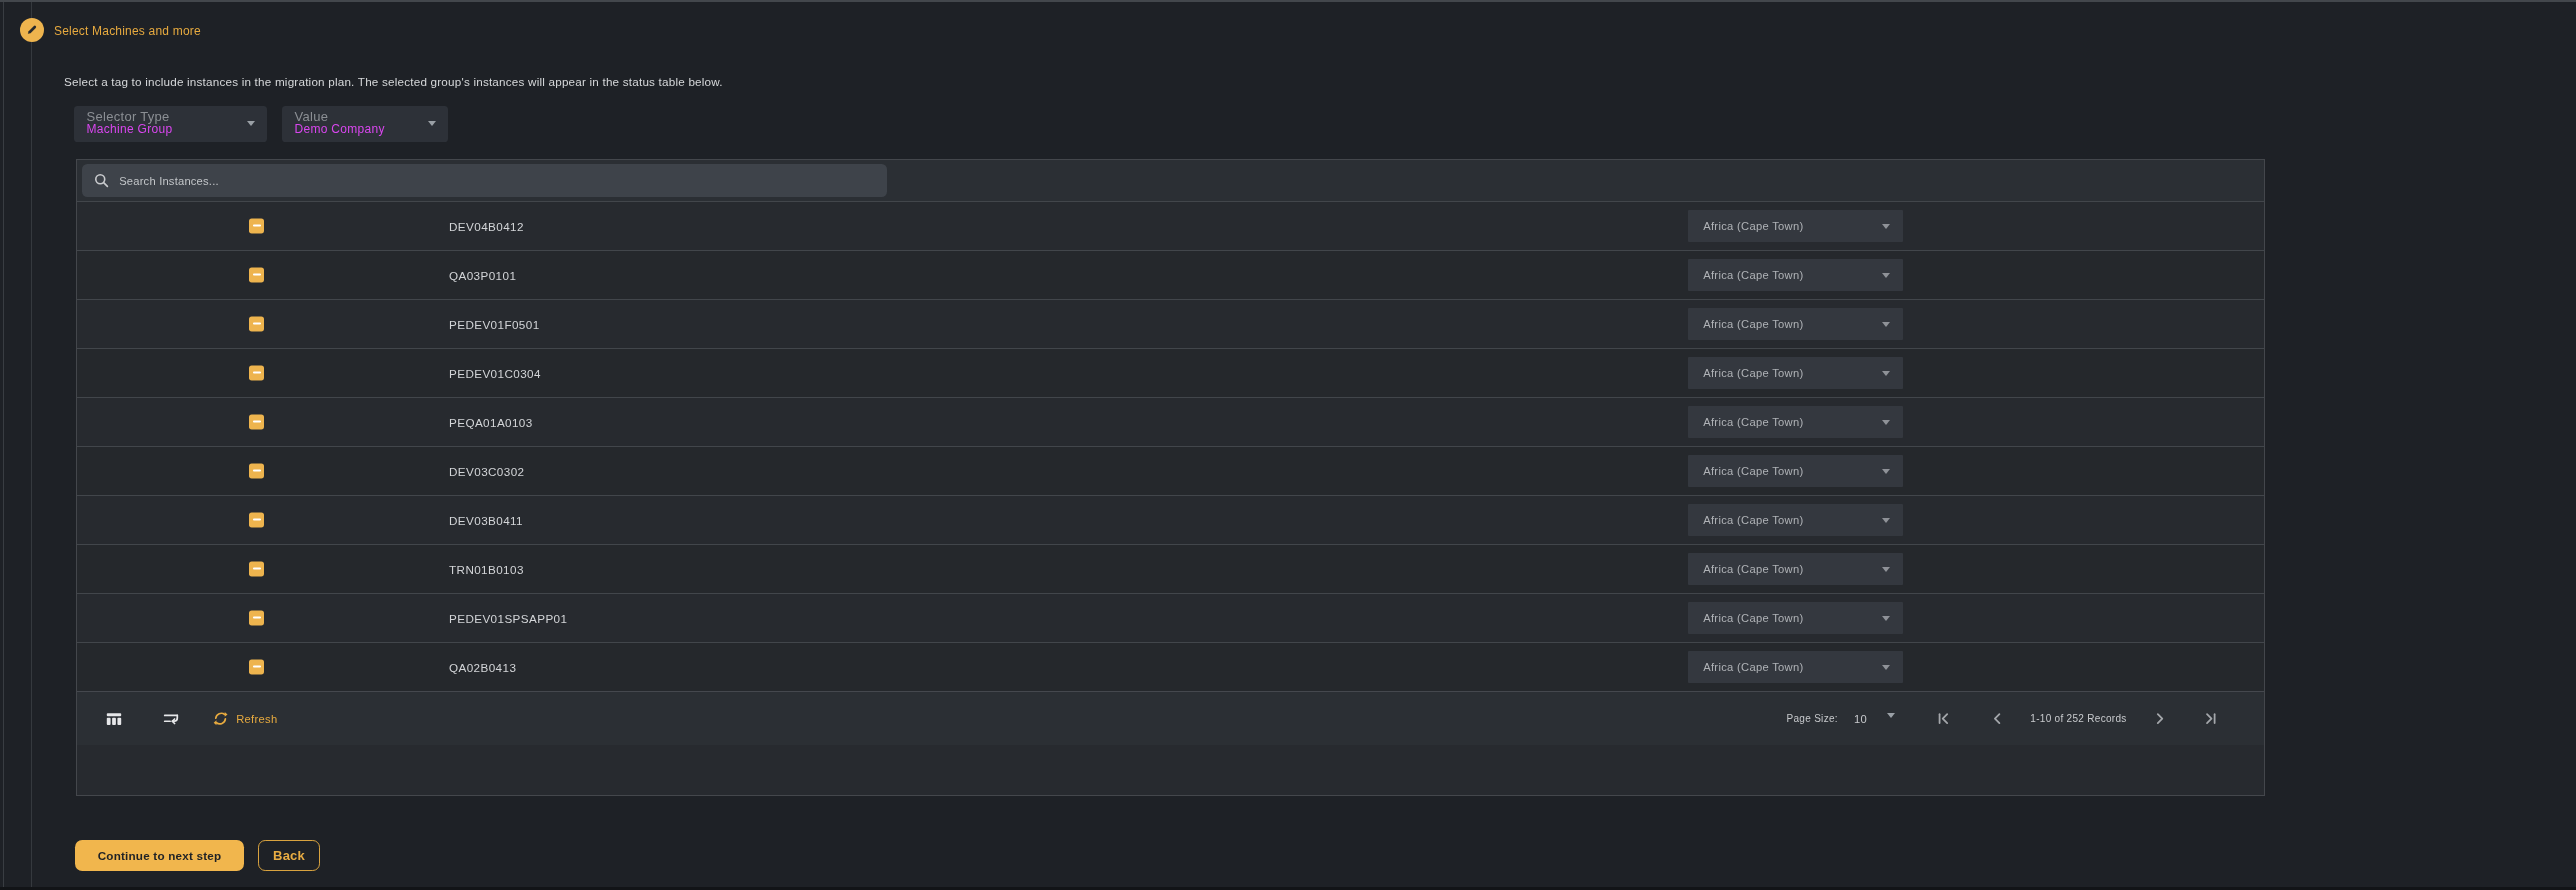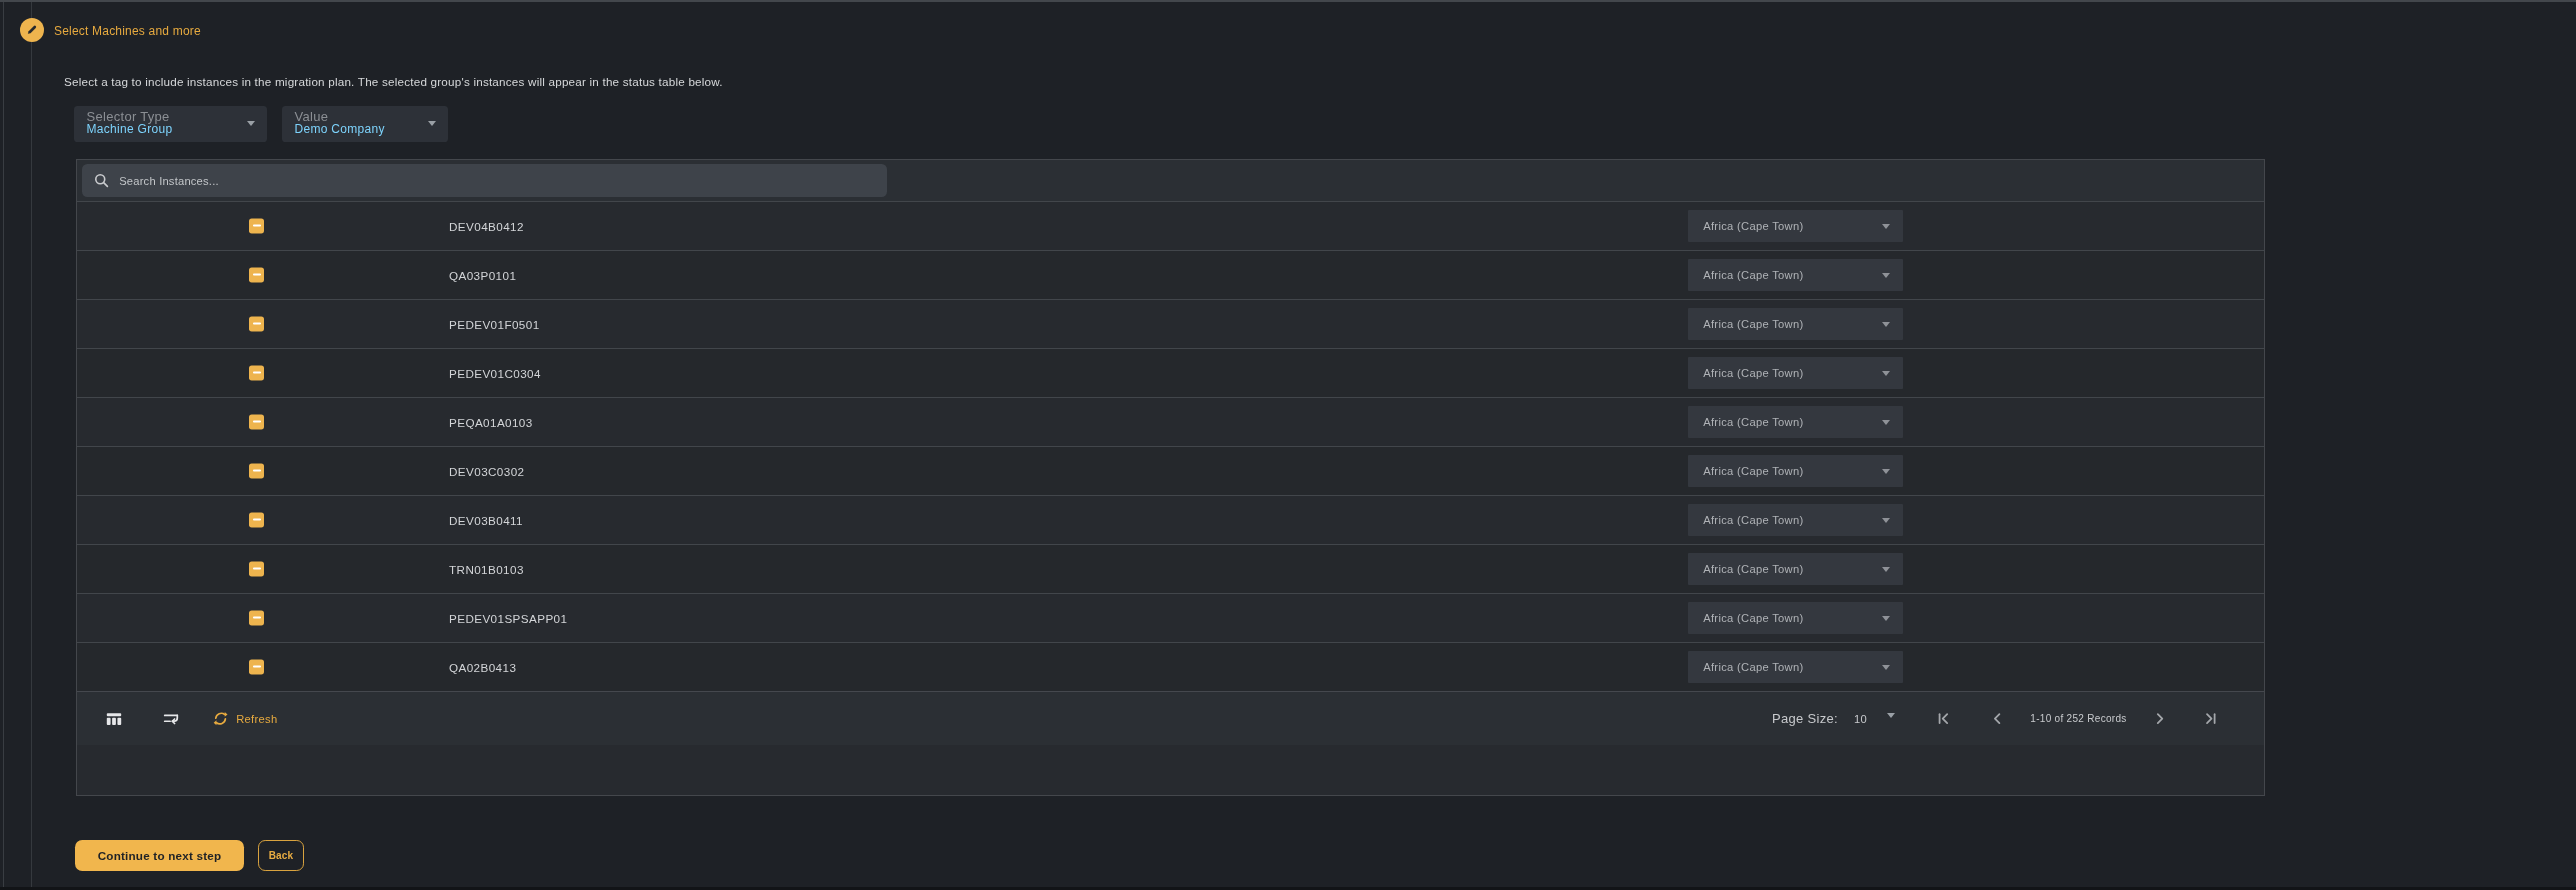--- a/index.html
+++ b/index.html
@@ -47,21 +47,21 @@
     position:absolute;left:64px;top:75px;font-size:11.7px;color:var(--text-main);letter-spacing:0.2px;
   }
 
   .filter-select{
     position:absolute;top:106px;height:36px;background:var(--bg-filter);border-radius:3.6px;
     padding:4.5px 12.5px 0 12.5px;cursor:pointer;
   }
   .fs1{left:74px;width:193px;}
   .fs2{left:282px;width:166px;}
   .fs-label{display:block;font-size:13px;color:var(--text-faint);letter-spacing:0.3px;line-height:11.7px;}
-  .fs-value{display:block;font-size:12px;color:#7dd3fc;letter-spacing:0.3px;line-height:15.2px;}
+  .fs-value{display:block;font-size:12px;color:#d946ef;letter-spacing:0.3px;line-height:15.2px;}
   .caret{
     width:0;height:0;border-left:4.5px solid transparent;border-right:4.5px solid transparent;
     border-top:5.4px solid #9aa0a6;
   }
   .filter-select .caret{position:absolute;right:11.7px;top:15.2px;}
 
   .table-wrap{
     position:absolute;left:76px;top:159px;width:2189px;height:637px;
     border:0.9px solid #44474c;background:var(--bg-row);
   }
@@ -121,40 +121,40 @@
   }
   .icon-btn.b1{position:absolute;left:28px;}
   .icon-btn.b2{position:absolute;left:85px;}
   .refresh-btn{position:absolute;left:136px;gap:8px;}
   .refresh-btn span{
     font-size:11.2px;font-weight:500;color:var(--accent-text);letter-spacing:0.3px;
     font-family:"Liberation Sans",sans-serif;
   }
 
   .pagination{position:absolute;right:46px;top:0;height:100%;display:flex;align-items:center;}
-  .pg-label{font-size:13px;color:#c7c9cc;letter-spacing:0.3px;margin-right:16px;}
+  .pg-label{font-size:10px;color:#c7c9cc;letter-spacing:0.3px;margin-right:16px;}
   .pg-size{display:flex;align-items:flex-start;gap:20px;cursor:pointer;margin-right:41px;}
   .pg-size span{font-size:11.2px;color:#c7c9cc;letter-spacing:0.3px;}
   .caret-sm{border-left-width:4px;border-right-width:4px;border-top-width:5px;border-top-color:#9aa0a6;}
   .pg-btn{margin-right:25px;}
   .pg-btn.first{margin-right:39px;}
   .pg-btn.next{margin-right:36px;}
   .pg-btn.last{margin-right:0;}
   .pg-records{font-size:10px;color:#c9cbce;letter-spacing:0.3px;margin-right:25px;white-space:nowrap;}
 
   .btn-continue{
     position:absolute;left:75px;top:840px;width:169px;height:31px;
     background:#f1b64d;border:none;border-radius:7.2px;cursor:pointer;
     font-family:"Liberation Sans",sans-serif;font-size:11.7px;font-weight:700;
     color:#1f2226;letter-spacing:0.2px;
   }
   .btn-back{
-    position:absolute;left:258px;top:840px;width:46px;height:30.5px;
+    position:absolute;left:258px;top:840px;width:62px;height:30.5px;
     background:transparent;border:1.3px solid #d9a33f;border-radius:7.2px;cursor:pointer;
-    font-family:"Liberation Sans",sans-serif;font-size:10px;font-weight:700;
+    font-family:"Liberation Sans",sans-serif;font-size:13px;font-weight:700;
     color:#e9ad43;letter-spacing:0.2px;
   }
 </style>
 </head>
 <body>
 
 <div class="top-edge"></div>
 <div class="left-edge"></div>
 <div class="stepper-line"></div>
 

